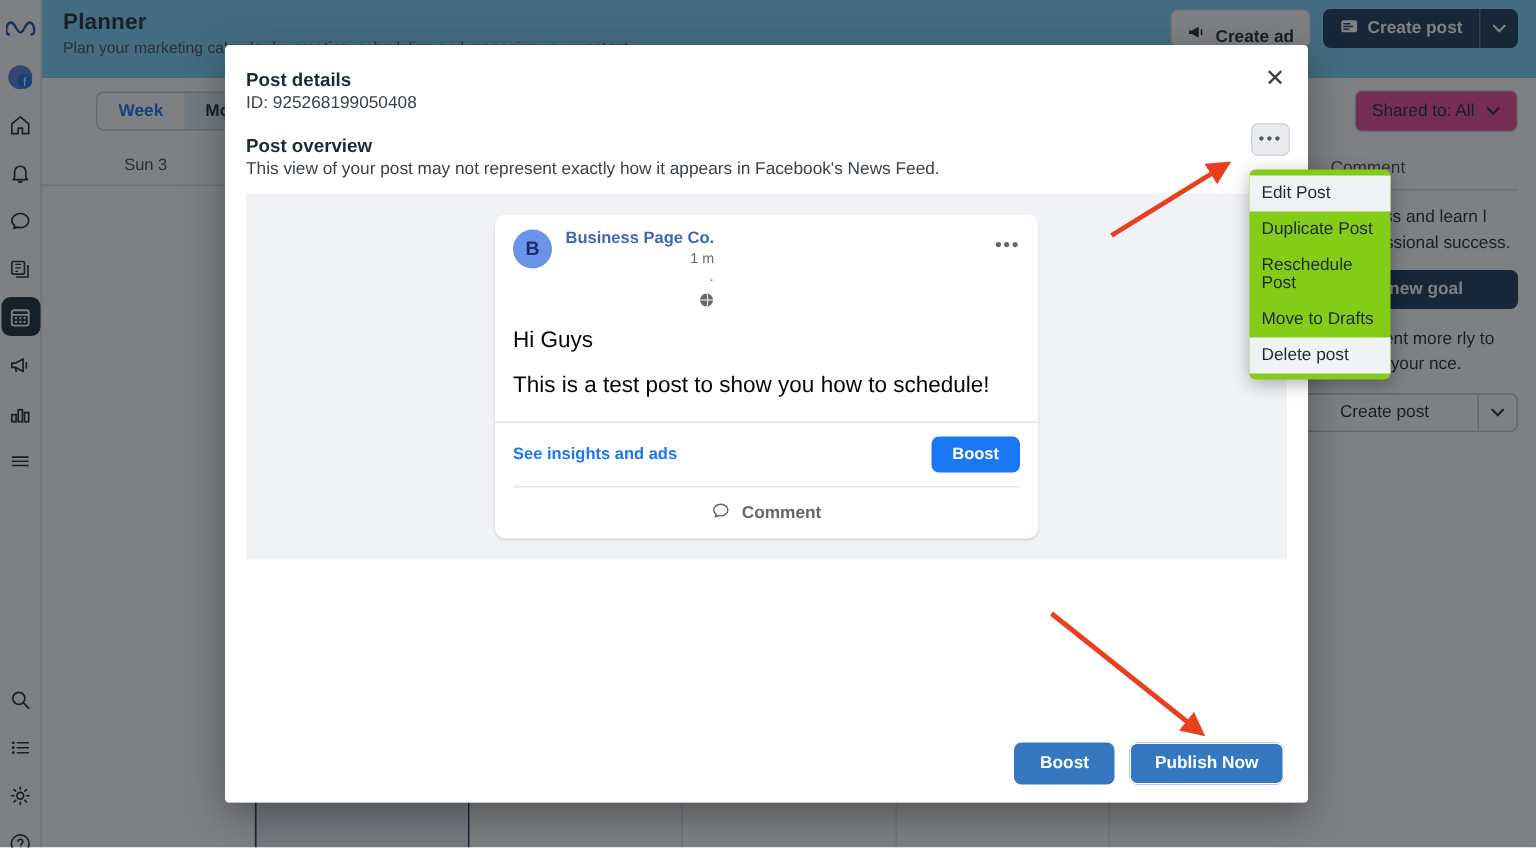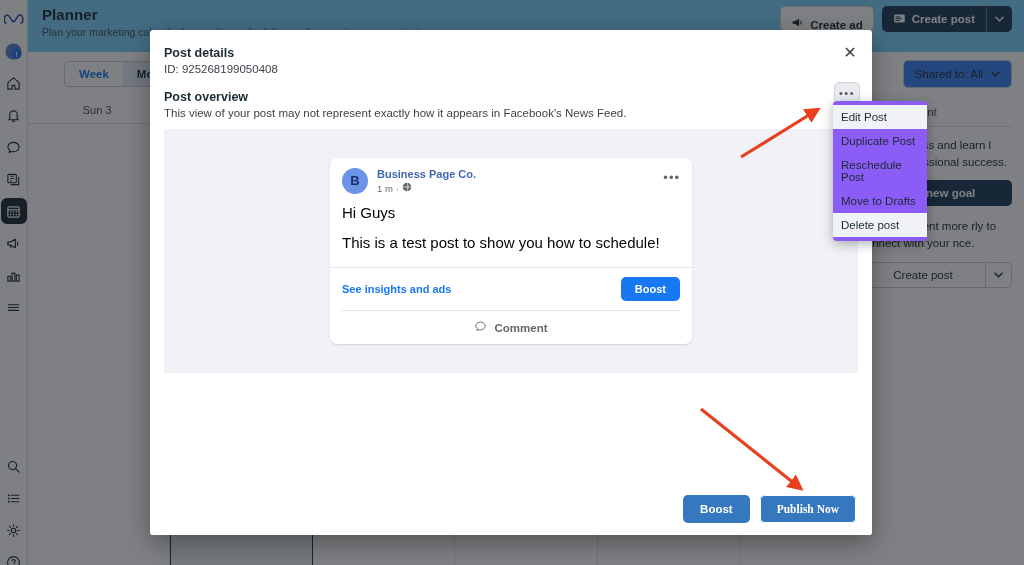--- a/index.html
+++ b/index.html
@@ -60,21 +60,21 @@
   }
   .seg { display: flex; border: 1px solid #c9ccd1; border-radius: 5px; overflow: hidden; height: 26px; }
   .seg-item {
     padding: 0 14px; display: flex; align-items: center;
     font-size: 11.5px; color: #1877f2; font-weight: 600; background: #ffffff;
   }
   .seg-item.active { background: #e7f0fd; color: #1c2b33; }
   .shared-to {
     margin-left: auto; display: flex; align-items: center; gap: 8px;
     height: 28px; padding: 0 11px; border: 1px solid #c9ccd1; border-radius: 5px;
-    background: #3b82f6; font-size: 11.5px; color: #1c2b33;
+    background: #ec4899; font-size: 11.5px; color: #1c2b33;
   }
 
   
   .cal { position: absolute; left: 28px; top: 96px; right: 0; bottom: 0; }
   .cal-head { display: flex; height: 28px; border-bottom: 1px solid #dddfe2; }
   .cal-col-head {
     flex: 1 1 0; display: flex; align-items: center; justify-content: center;
     font-size: 11px; color: #4b4f56; border-right: 4px solid #0f172a;
   }
   .cal-body { position: absolute; top: 28px; left: 0; right: 0; bottom: 0; display: flex; }
@@ -129,21 +129,21 @@
     padding: 10px 0 0 0;
   }
   .post-head { display: flex; align-items: flex-start; padding: 0 12px; position: relative; }
   .avatar {
     width: 26px; height: 26px; border-radius: 50%; background: #6b93e8; color: #1b2f6b;
     display: flex; align-items: center; justify-content: center;
     font-size: 13px; font-weight: bold; flex: 0 0 auto;
   }
   .post-meta { margin-left: 9px; }
   .post-page { font-size: 11px; font-weight: bold; color: #4267b2; }
-  .post-time { font-size: 9.5px; color: #65676b; margin-top: 2px; display: flex; align-items: flex-end; gap: 3px; }
+  .post-time { font-size: 9.5px; color: #65676b; margin-top: 2px; display: flex; align-items: flex-end; gap: 3px; flex-direction: column; }
   .post-dots { position: absolute; right: 12px; top: 2px; color: #65676b; font-size: 13px; letter-spacing: 1px; }
   .post-body { padding: 4px 12px 14px 12px; }
   .post-line1 { font-size: 15px; color: #050505; margin-top: 6px; }
   .post-line2 { font-size: 15px; color: #050505; margin-top: 12px; line-height: 1.35; }
   .post-actions {
     border-top: 1px solid #e4e6eb; padding: 9px 12px;
     display: flex; align-items: center; justify-content: space-between;
   }
   .insights-link { font-size: 11px; color: #1877f2; font-weight: bold; }
   .boost-btn-sm {
@@ -158,32 +158,32 @@
 
   .modal-footer {
     position: absolute; left: 0; right: 0; bottom: 0; height: 52px;
     display: flex; align-items: center; justify-content: flex-end; gap: 10px;
     padding-right: 16px; background: #ffffff;
   }
   .foot-btn {
     background: #3578c0; color: #ffffff; font-size: 11.5px; font-weight: 600;
     padding: 8px 17px; border-radius: 5px;
   }
-  .foot-btn.outlined { box-shadow: 0 0 0 1px #ffffff inset; font-family: Liberation Serif, serif; }
+  .foot-btn.outlined { box-shadow: 0 0 0 1px #ffffff inset; }
 
   
   .opts-btn {
     position: absolute; left: 834px; top: 82px; width: 26px; height: 22px;
     background: #e9ebee; border: 1px solid #d2d5da; border-radius: 5px;
     display: flex; align-items: center; justify-content: center;
     color: #55595e; font-size: 11px; letter-spacing: 1.5px;
   }
   .menu {
-    position: absolute; left: 833px; top: 101px; width: 94px;
-    background: #8b5cf6; border-radius: 4px;
+    position: absolute; left: 833px; top: 113px; width: 94px;
+    background: #84cc16; border-radius: 4px;
     box-shadow: 0 3px 12px rgba(0,0,0,.3);
     padding: 4px 0;
   }
   .menu-item { padding: 6px 8px; font-size: 11.5px; color: #1c2b33; }
   .menu-item.hl { background: #f0f2f5; }
 
   
   .arrows { position: absolute; inset: 0; pointer-events: none; }
 </style>
 </head>

